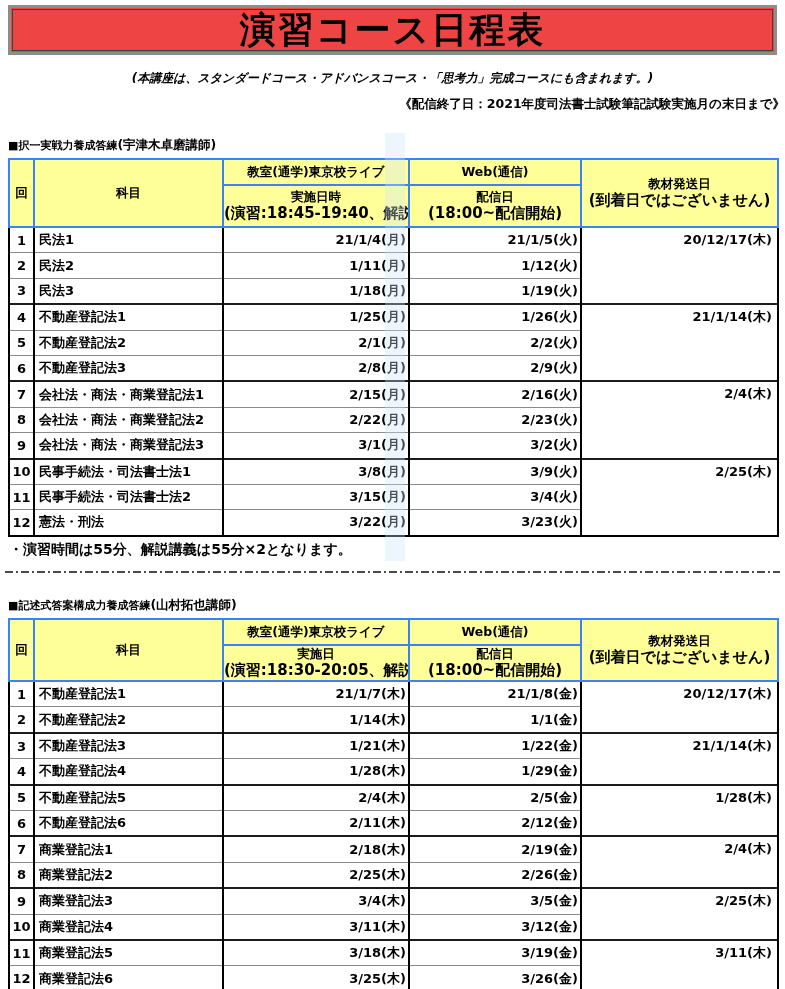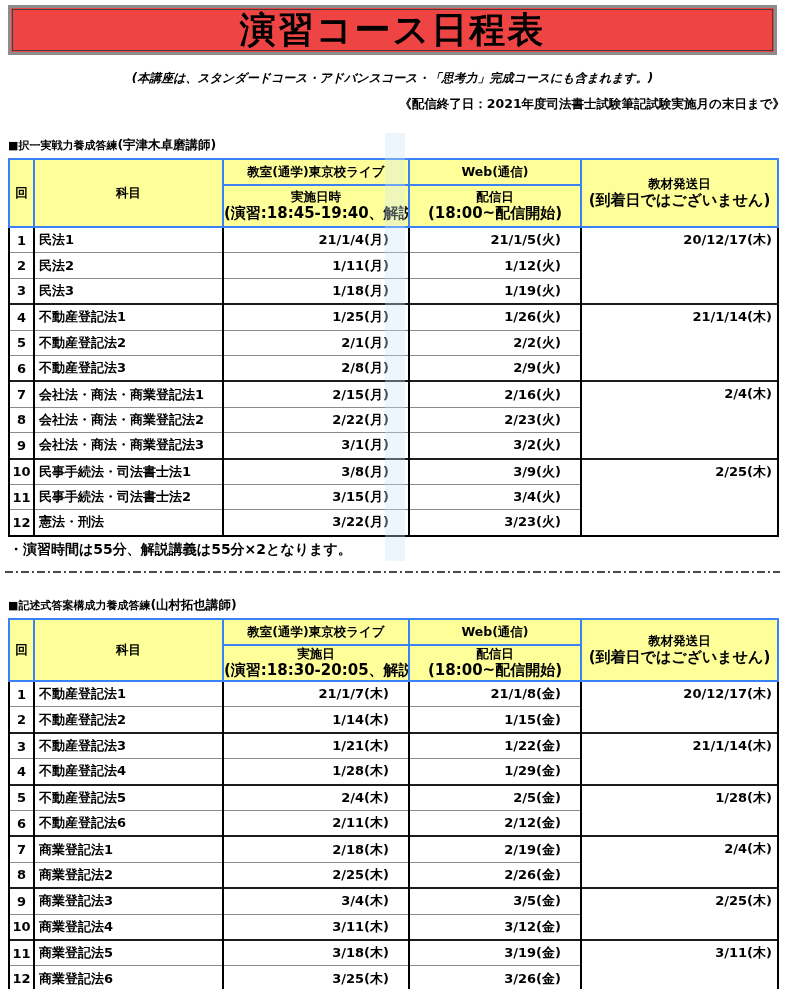--- a/index.html
+++ b/index.html
@@ -54,21 +54,21 @@
   .sched tbody td {
     border-left:2px solid #000; border-right:2px solid #000;
     border-top:1px solid #8a8a8a;
     height:24.4px; font-size:13px; font-weight:bold;
     background:#fff;
   }
   .sched tbody tr.grp td { border-top:2px solid #1c1c1c; }
   .sched tbody tr:first-child td { border-top:2px solid #000; }
   td.col-no      { text-align:center; font-weight:normal; font-size:11px; }
   td.col-subject { text-align:left; padding-left:4px;border-radius:9px; }
-  td.col-date    { text-align:right; padding-right:19px;margin-top:45px; }
+  td.col-date    { text-align:right; padding-right:2px;margin-top:45px; }
   td.col-materials {
     text-align:right; vertical-align:top;
     padding:3px 5px 0 0;
     border-radius:24px;
   }
   .footnote { font-size:14px; font-weight:bold; margin:4px 0 0 9px; }
   
   .divider {
     height:2px; margin:12px 5px 0 5px;
     background:repeating-linear-gradient(90deg,
@@ -255,21 +255,21 @@
         <td class="col-no">1</td>
         <td class="col-subject">不動産登記法1</td>
         <td class="col-date">21/1/7(木)</td>
         <td class="col-date">21/1/8(金)</td>
         <td class="col-materials" rowspan="2">20/12/17(木)</td>
       </tr>
       <tr>
         <td class="col-no">2</td>
         <td class="col-subject">不動産登記法2</td>
         <td class="col-date">1/14(木)</td>
-        <td class="col-date">1/15(金)</td>
+        <td class="col-date">1/1(金)</td>
       </tr>
       <tr class="grp">
         <td class="col-no">3</td>
         <td class="col-subject">不動産登記法3</td>
         <td class="col-date">1/21(木)</td>
         <td class="col-date">1/22(金)</td>
         <td class="col-materials" rowspan="2">21/1/14(木)</td>
       </tr>
       <tr>
         <td class="col-no">4</td>

